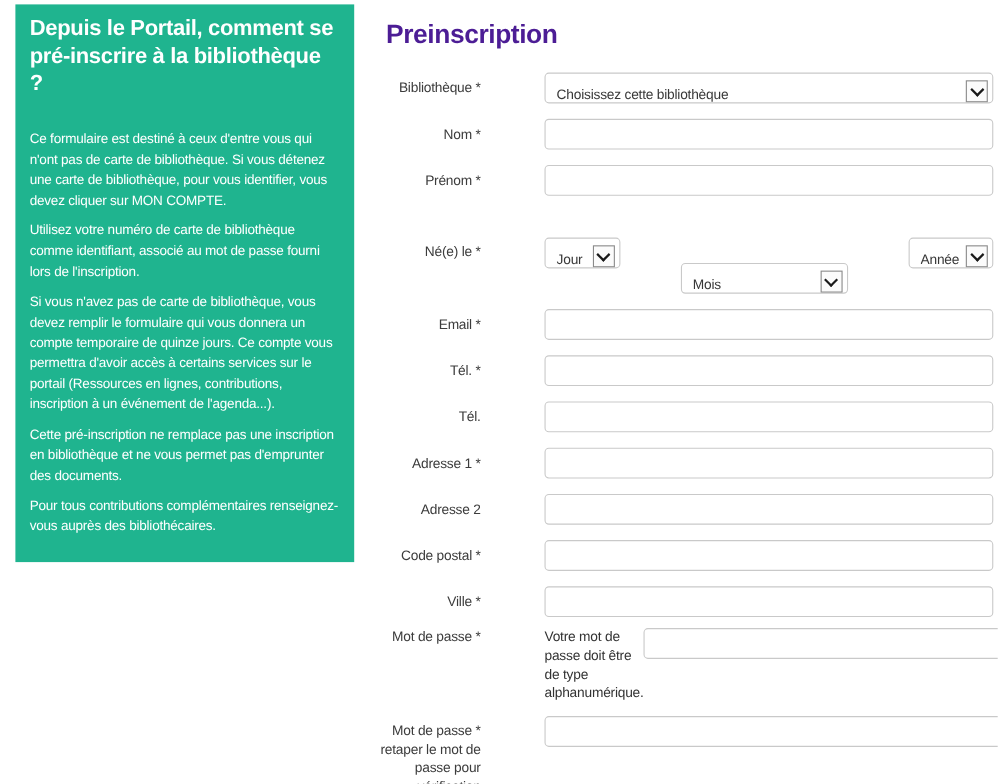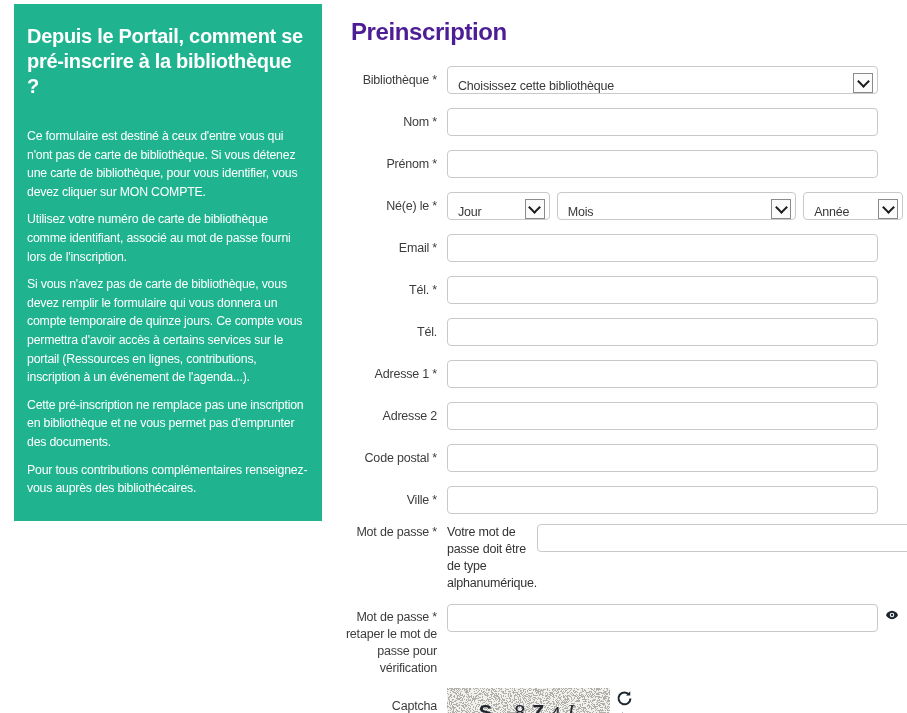--- a/index.html
+++ b/index.html
@@ -5,34 +5,34 @@
   html,body{margin:0;padding:0;}
   body{
     width:907px;height:713px;overflow:hidden;background:#ffffff;
     font-family:"Liberation Sans","DejaVu Sans",sans-serif;
     color:#333;position:relative;letter-spacing:-0.2px;
   }
   
   .sidebar{
     position:absolute;left:14px;top:4px;width:308px;min-height:460px;
     background:#1fb48f;color:#ffffff;box-sizing:border-box;
-    padding:20px 14px 14px 13px;
+    padding:10px 14px 14px 13px;
   }
   .sidebar h1{
     margin:0 0 28px 0;font-size:20px;line-height:25px;font-weight:bold;letter-spacing:-0.3px;
   }
   .sidebar p{
     margin:0 0 9px 0;font-size:12.3px;line-height:18.6px;
   }
   
   .form-area{position:absolute;left:337px;top:0;width:566px;}
   .form-title{
     margin:18px 0 20px 14px;font-size:24px;line-height:28px;font-weight:bold;color:#4c1d95;letter-spacing:-0.4px;
   }
-  .row{display:flex;align-items:center;margin-bottom:14px;}
+  .row{display:flex;align-items:center;margin-bottom:14px;gap:48px;}
   .row.top{align-items:flex-start;}
   .lbl{
     width:100px;min-width:100px;text-align:right;margin-right:10px;
     font-size:12.5px;line-height:17px;color:#3c3c3c;white-space:pre-line;
   }
   .ctrl{display:flex;flex-direction:row;}
   .inline{display:flex;align-items:flex-start;}
   .txt{
     width:431px;height:28px;box-sizing:border-box;background:#fff;
     border:1px solid #c9c9c9;border-radius:4px;padding:0 8px;
@@ -48,21 +48,21 @@
   .sel-btn{
     width:20px;height:20px;box-sizing:border-box;border:1px solid #8a8a8a;
     background:#fbfbfb;display:flex;align-items:center;justify-content:center;margin-left:6px;
   }
   .chev{
     width:7px;height:7px;border:solid #1a1a1a;border-width:0 2px 2px 0;
     transform:rotate(45deg);margin-top:-3px;
   }
   .w-full{width:431px;}
   .w-day{width:103px;margin-right:7px;}
-  .w-month{width:240px;margin-right:7px;}
+  .w-month{width:240px;margin-right:7px;margin-top:47px;}
   .w-year{width:100px;}
   .helper{font-size:12.5px;color:#333;line-height:17px;margin-bottom:2px;}
   .eye{margin:4px 0 0 7px;cursor:pointer;line-height:0;}
   .lbl-pad{margin-top:5px;}
   
   .captcha-box{position:relative;width:163px;height:48px;background:#f1f0ec;overflow:hidden;}
   .captcha-chars{
     position:absolute;inset:0;display:flex;align-items:center;justify-content:center;
     gap:7px;color:#20242e;
   }

